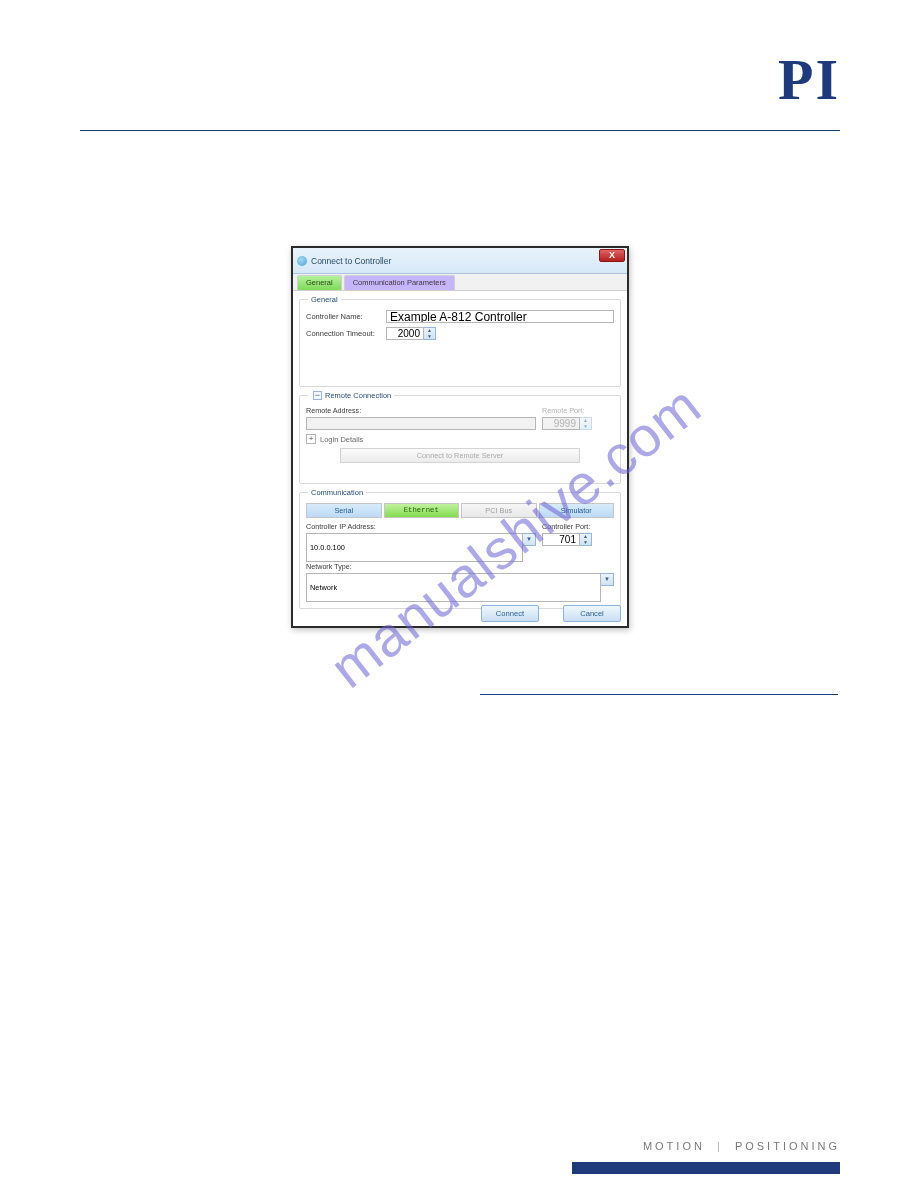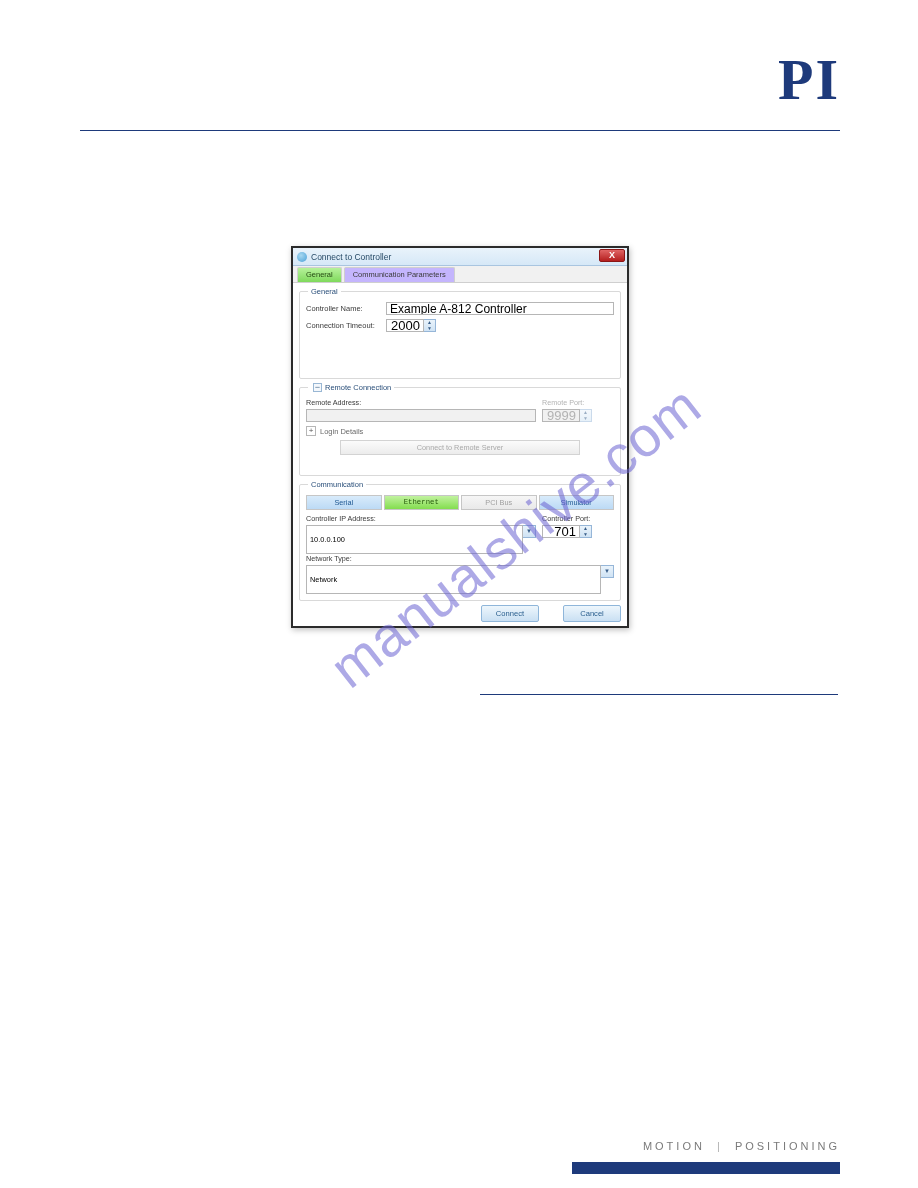--- a/index.html
+++ b/index.html
@@ -39,21 +39,21 @@
     top: 242px;
     left: 291px;
     width: 338px;
     height: 382px;
     border: 2px solid #2b2b2b;
     background: #ffffff;
     font-size: 8px;
     box-shadow: 1px 2px 6px rgba(0,0,0,0.25);
   }
   .title-bar {
-    height: 18px;
+    height: 26px;
     background: linear-gradient(#e9f3fb, #d6e8f7);
     border-bottom: 1px solid #a9c5e0;
     display: flex;
     align-items: center;
     padding: 0 4px;
     position: relative;
   }
   .title-bar .icon {
     width: 10px; height: 10px;
     border-radius: 50%;
@@ -135,21 +135,21 @@
   }
   .wide { flex: 1; }
   .spin {
     width: 50px;
     display: flex;
   }
   .spin input {
     width: 38px; height: 13px;
     border: 1px solid #b6b6b6;
     text-align: right;
-    font-size: 13px;
+    font-size: 10px;
     padding-right: 3px;
   }
   .spin .spinner {
     width: 12px; height: 13px;
     border: 1px solid #96b6d8;
     border-left: none;
     background: linear-gradient(#eaf3fb, #cfe3f4);
     display: flex; flex-direction: column;
   }
   .spin .spinner div {

